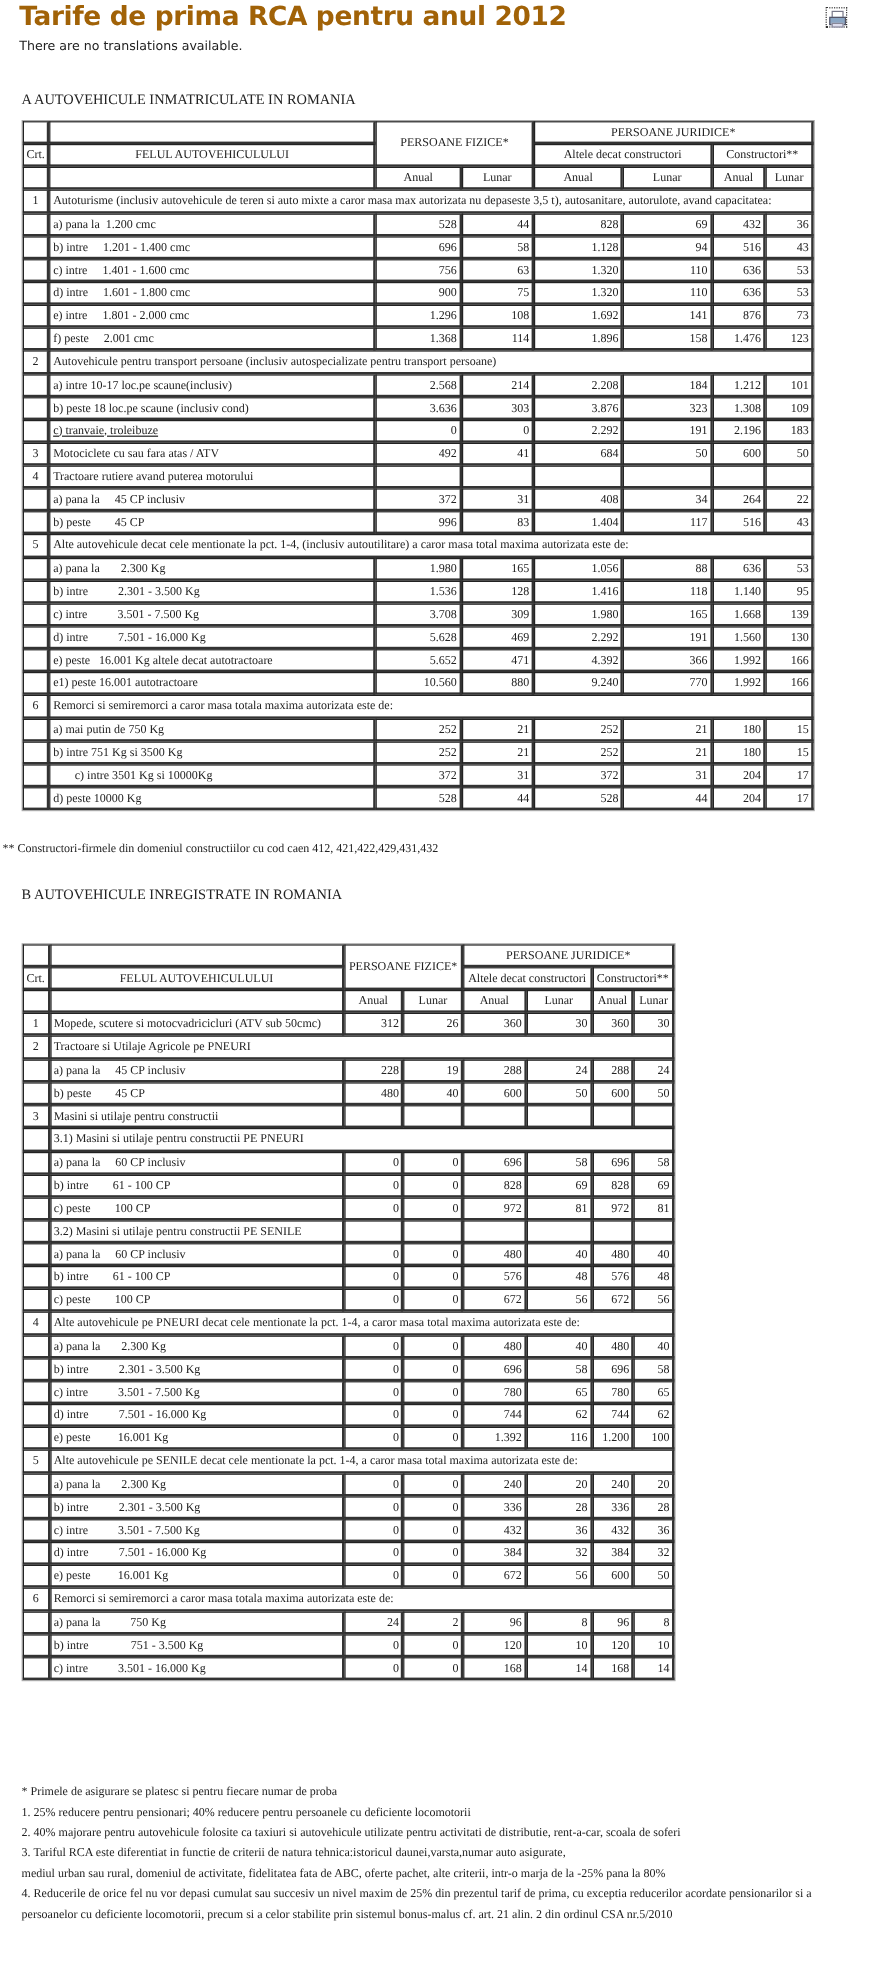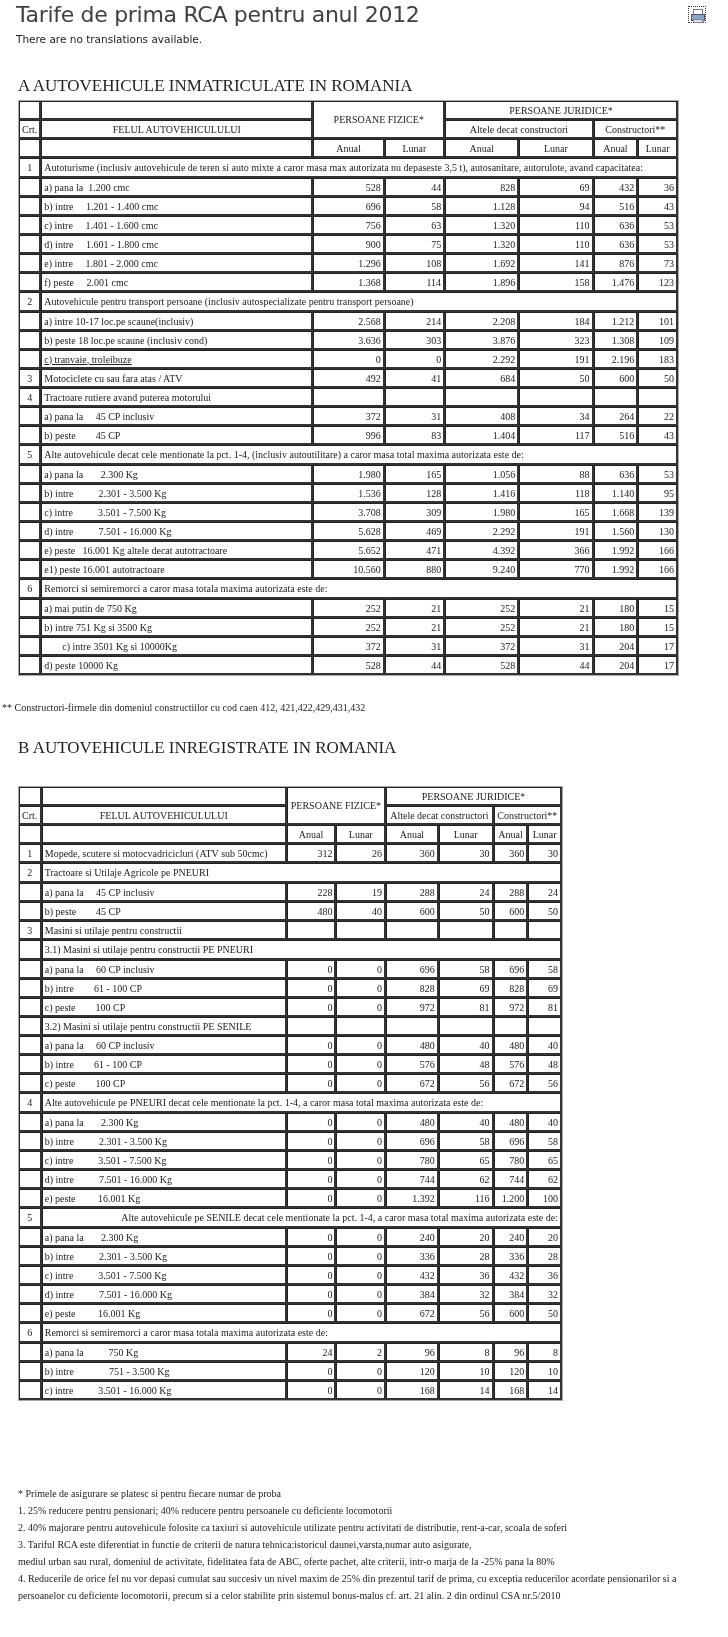--- a/index.html
+++ b/index.html
@@ -1,23 +1,23 @@
 <!DOCTYPE html>
 <html><head>
 <meta charset="utf-8">
 <style>
   html, body { margin: 0; padding: 0; background: #ffffff; }
   body { width: 728px; height: 1637px; position: relative; overflow: hidden; font-family: "Liberation Serif", serif; color: #222; }
-  .title { position: absolute; left: 16px; top: 2px; font-family: "DejaVu Sans", sans-serif; font-weight: normal; font-size: 22px; color: #404040; letter-spacing: -0.3px; }
+  .title { position: absolute; left: 16px; top: 2px; font-family: "DejaVu Sans", sans-serif; font-weight: bold; font-size: 22px; color: #a16207; letter-spacing: -0.3px; }
   .subtitle { position: absolute; left: 16px; top: 33px; font-family: "DejaVu Sans", sans-serif; font-size: 10.5px; color: #222; }
   .print-icon { position: absolute; left: 688px; top: 6px; width: 18px; height: 17px; border: 1px dotted #333; box-sizing: border-box; cursor: pointer; }
   .print-icon .body { position: absolute; left: 2px; top: 7px; width: 12px; height: 5px; background: #8aa6c4; border: 1px solid #556; }
   .print-icon .paper { position: absolute; left: 4px; top: 2px; width: 8px; height: 6px; background: #fff; border: 1px solid #778; }
   .print-icon .tray { position: absolute; left: 4px; top: 12px; width: 8px; height: 2px; background: #dde; border: 1px solid #889; }
-  .section-title { position: absolute; font-size: 17px; color: #222; }
+  .section-title { position: absolute; font-size: 12px; color: #222; }
   table.rca { position: absolute; border-collapse: separate; border-spacing: 0; font-size: 10px; color: #222; border: 1px solid #aaa; }
   table.rca td { border: 1px solid #222; border-top-width: 1px; border-left-width: 1px; border-right: 2px solid #333; border-bottom: 2px solid #333; padding: 0 2px; height: 16px; line-height: 15px; white-space: nowrap; }
   table.rca td.num { text-align: right; }
   table.rca td.ctr { text-align: center; }
   table.rca td.hdr { text-align: center; }
   table.rca td.wrap { white-space: normal; line-height: 17px; }
   .note { position: absolute; font-size: 10px; color: #222; }
   .footnote { position: absolute; left: 18px; font-size: 10px; color: #222; line-height: 17px; }
 </style>
 </head>
@@ -525,21 +525,21 @@
         <td style="white-space: pre;">e) peste         16.001 Kg</td>
         <td class="num">0</td>
         <td class="num">0</td>
         <td class="num">1.392</td>
         <td class="num">116</td>
         <td class="num">1.200</td>
         <td class="num">100</td>
       </tr>
       <tr>
         <td class="ctr">5</td>
-        <td colspan="7" class="wrap" style="white-space: normal; text-align: right;">Alte autovehicule pe SENILE decat cele mentionate la pct. 1-4, a caror masa total maxima autorizata este de:</td>
+        <td colspan="7" class="wrap" style="white-space: normal;">Alte autovehicule pe SENILE decat cele mentionate la pct. 1-4, a caror masa total maxima autorizata este de:</td>
       </tr>
       <tr>
         <td class="ctr"></td>
         <td style="white-space: pre;">a) pana la       2.300 Kg</td>
         <td class="num">0</td>
         <td class="num">0</td>
         <td class="num">240</td>
         <td class="num">20</td>
         <td class="num">240</td>
         <td class="num">20</td>

